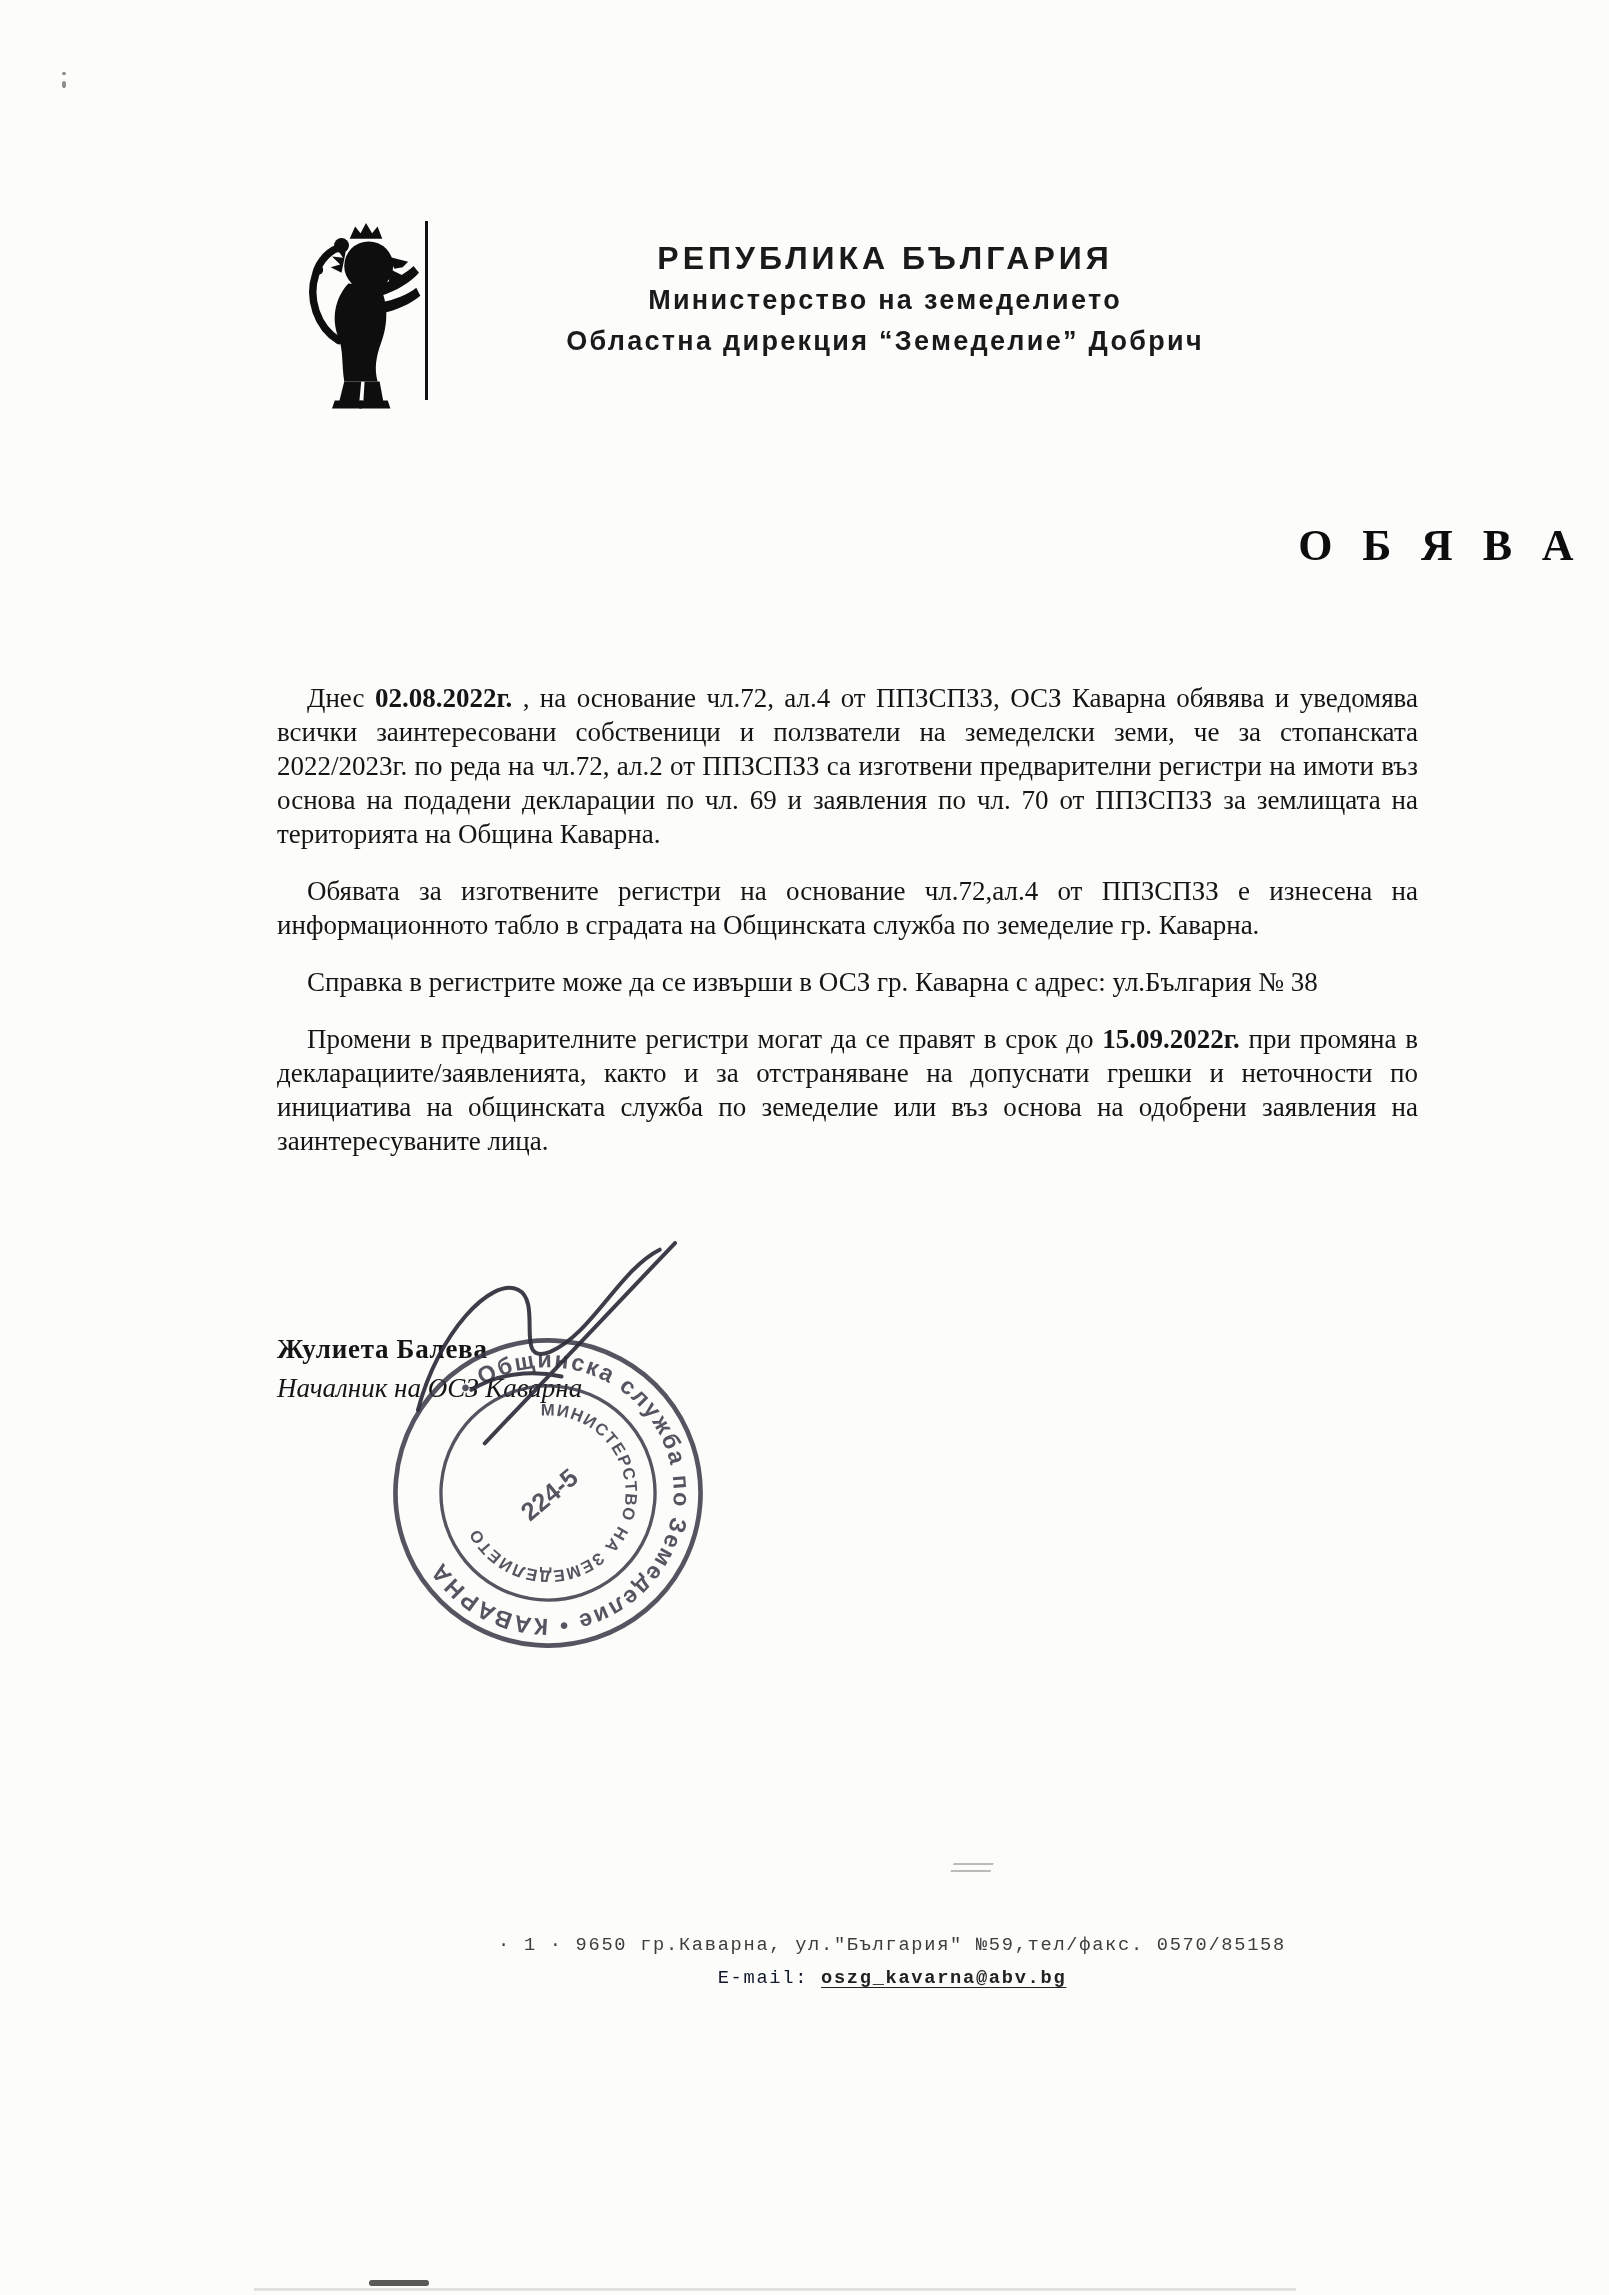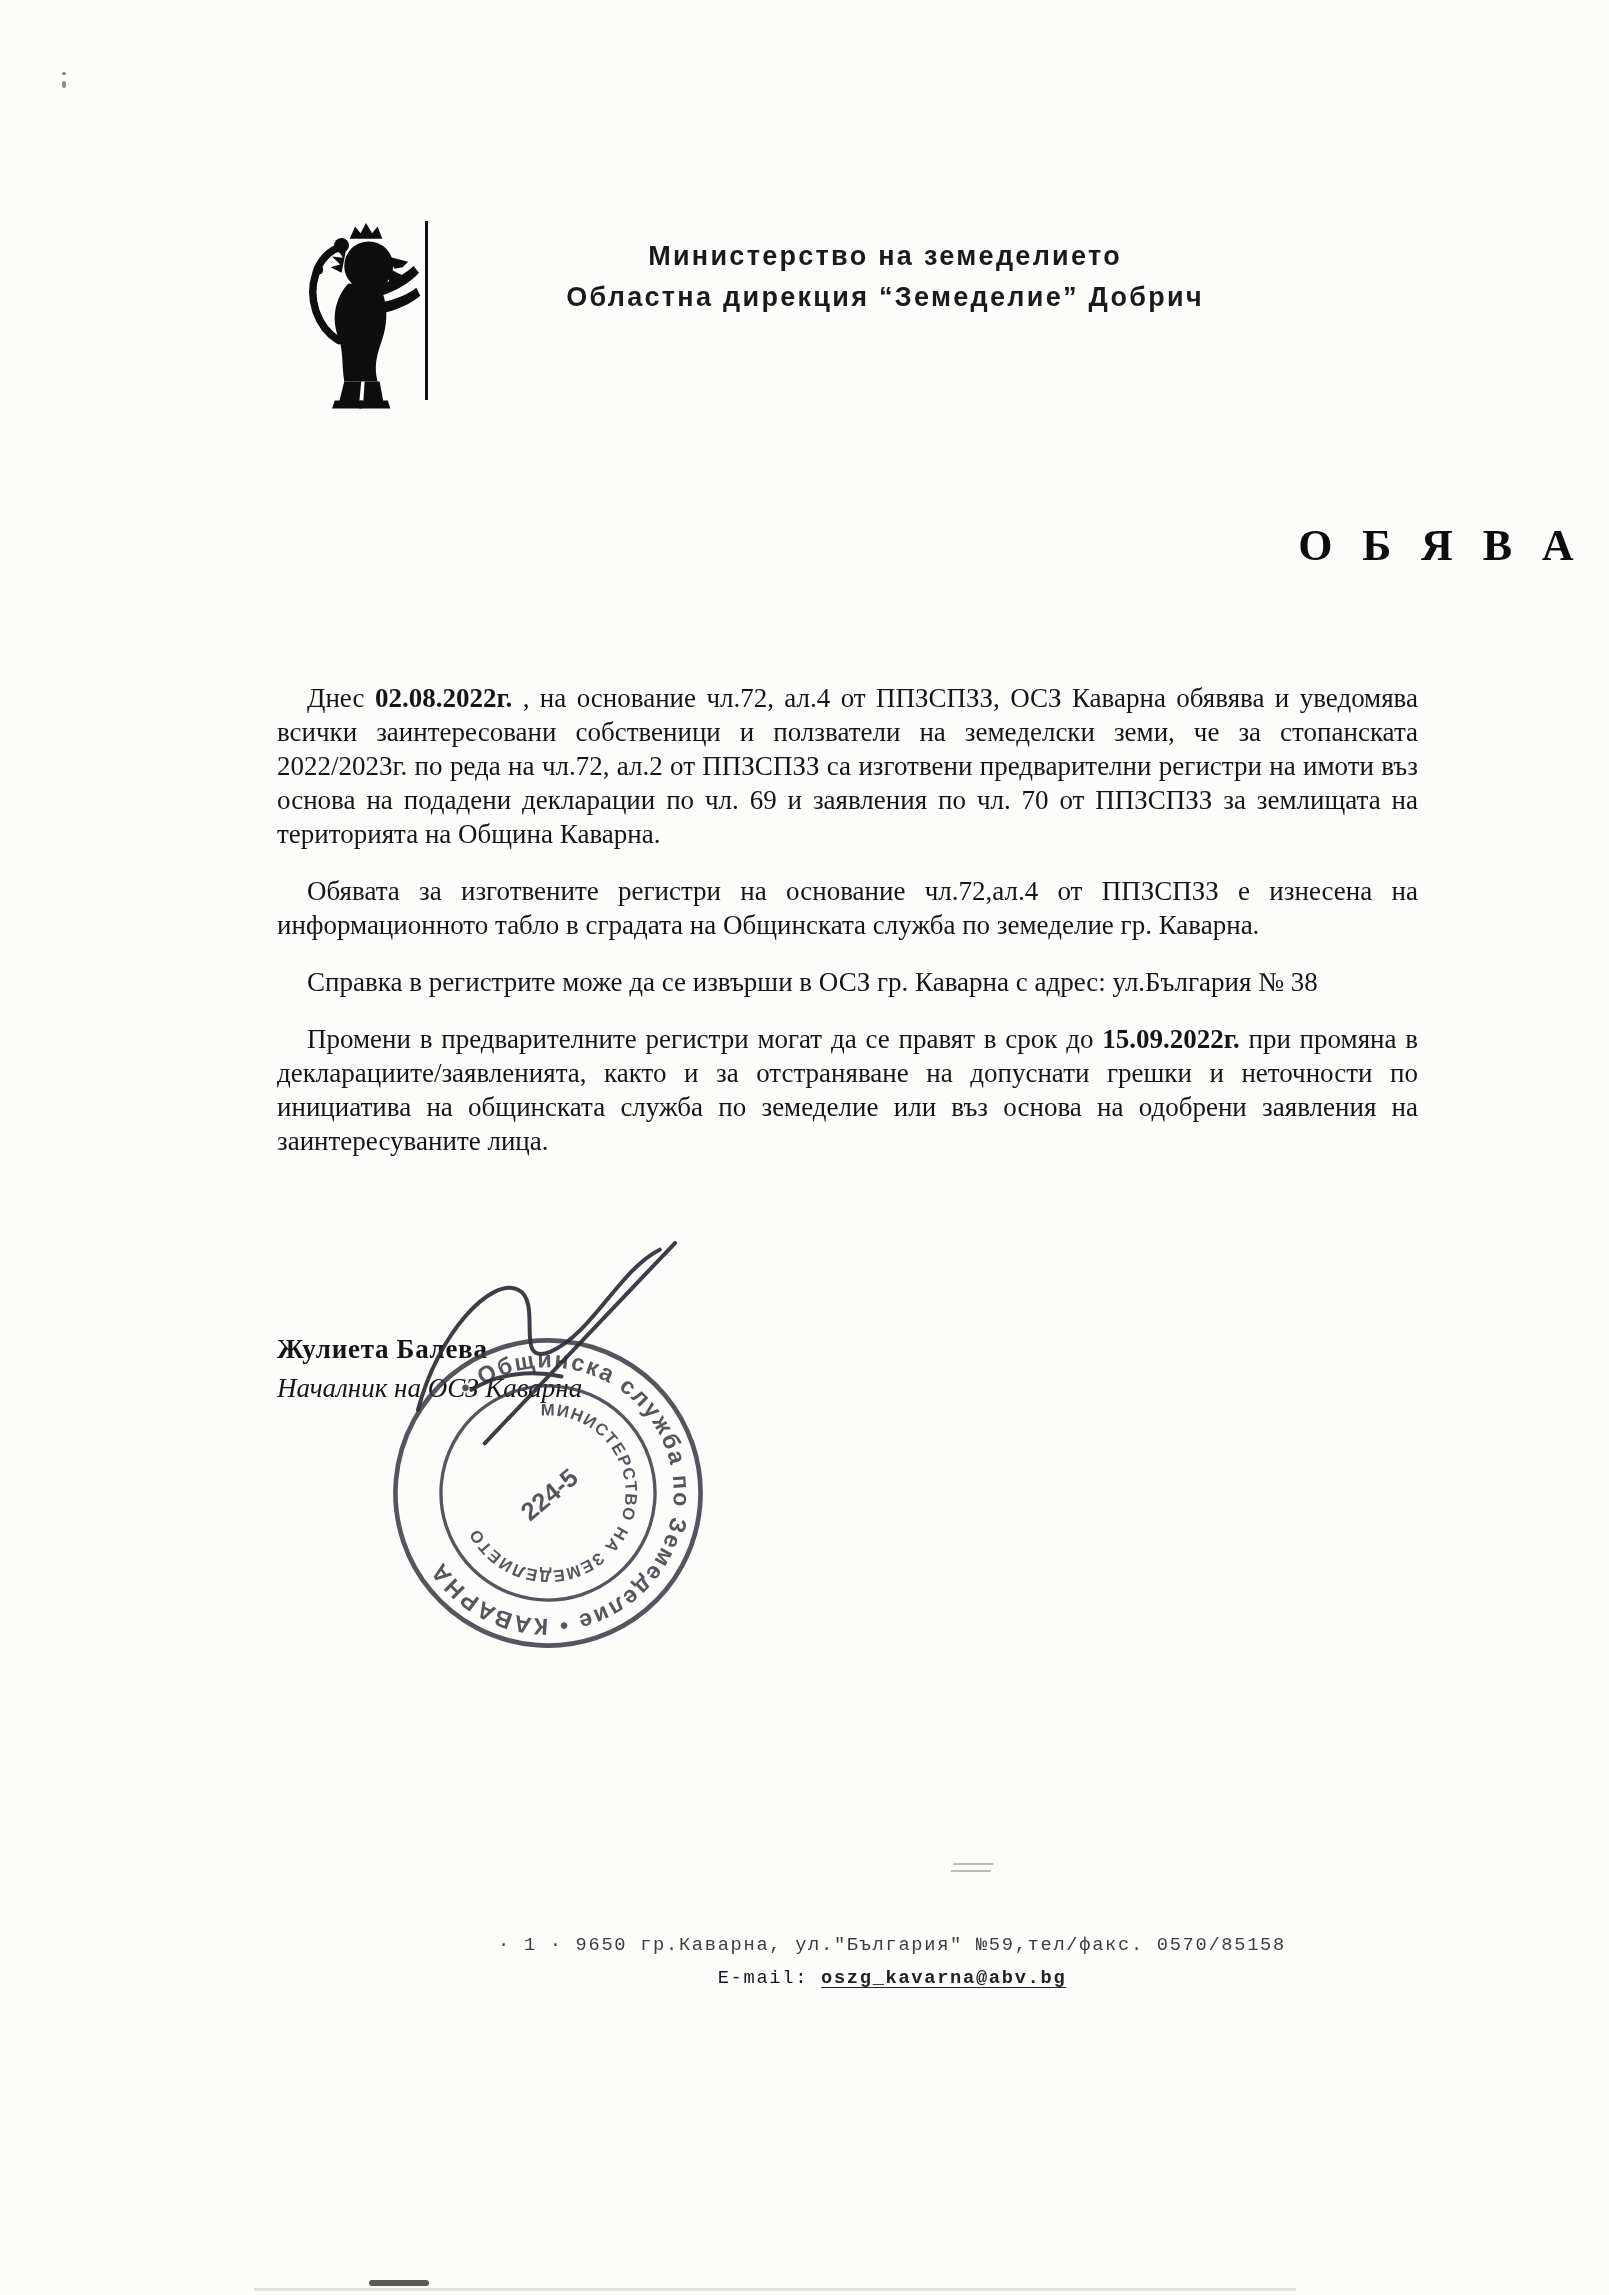--- a/index.html
+++ b/index.html
@@ -118,20 +118,21 @@
         <path d="M84,270 l40,0 0,12 -44,0 z"></path>
         <path d="M122,270 l40,0 4,12 -46,0 z"></path>
 
         <path d="M90,182 C58,162 44,120 56,84 C62,62 78,48 94,44" fill="none" stroke="#0e0e0e" stroke-width="11" stroke-linecap="round"></path>
         <circle cx="94" cy="42" r="11"></circle>
         <circle cx="60" cy="78" r="7"></circle>
       </g>
     </svg>
     <div class="lh-divider"></div>
     <div class="lh-text">
+      <div class="lh-line1">РЕПУБЛИКА БЪЛГАРИЯ</div>
       <div class="lh-line2">Министерство на земеделието</div>
       <div class="lh-line3">Областна дирекция “Земеделие” Добрич</div>
     </div>
   </div>
 
   <div class="doc-title">О Б Я В А</div>
 
   <div class="doc-text">
     <p><span>Днес </span><b>02.08.2022г.</b><span> , на основание чл.72, ал.4 от ППЗСПЗЗ, ОСЗ Каварна обявява и уведомява всички заинтересовани собственици и ползватели на земеделски земи, че за стопанската 2022/2023г. по реда на чл.72, ал.2 от ППЗСПЗЗ са изготвени предварителни регистри на имоти въз основа на подадени декларации по чл. 69 и заявления по чл. 70 от ППЗСПЗЗ за землищата на територията на Община Каварна.</span></p>
     <p><span>Обявата за изготвените регистри на основание чл.72,ал.4 от ППЗСПЗЗ е изнесена на информационното табло в сградата на Общинската служба по земеделие гр. Каварна.</span></p>

